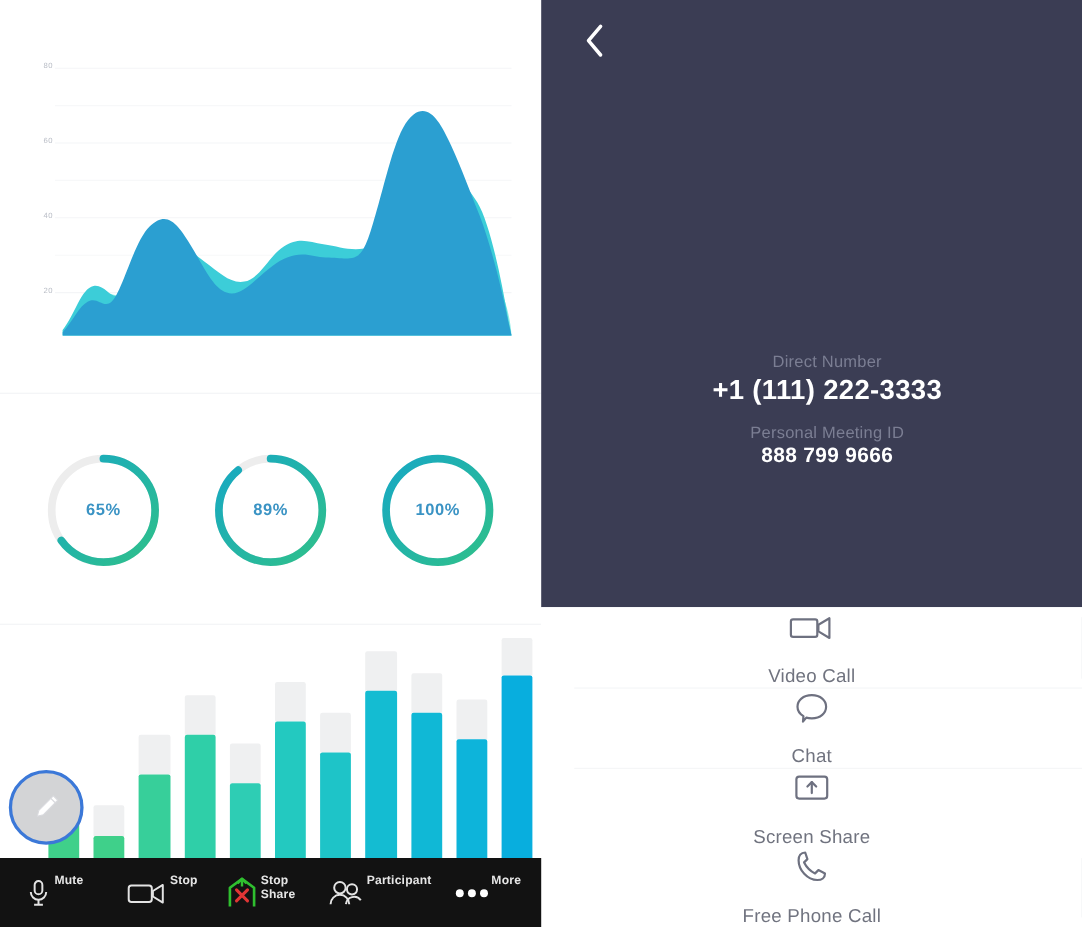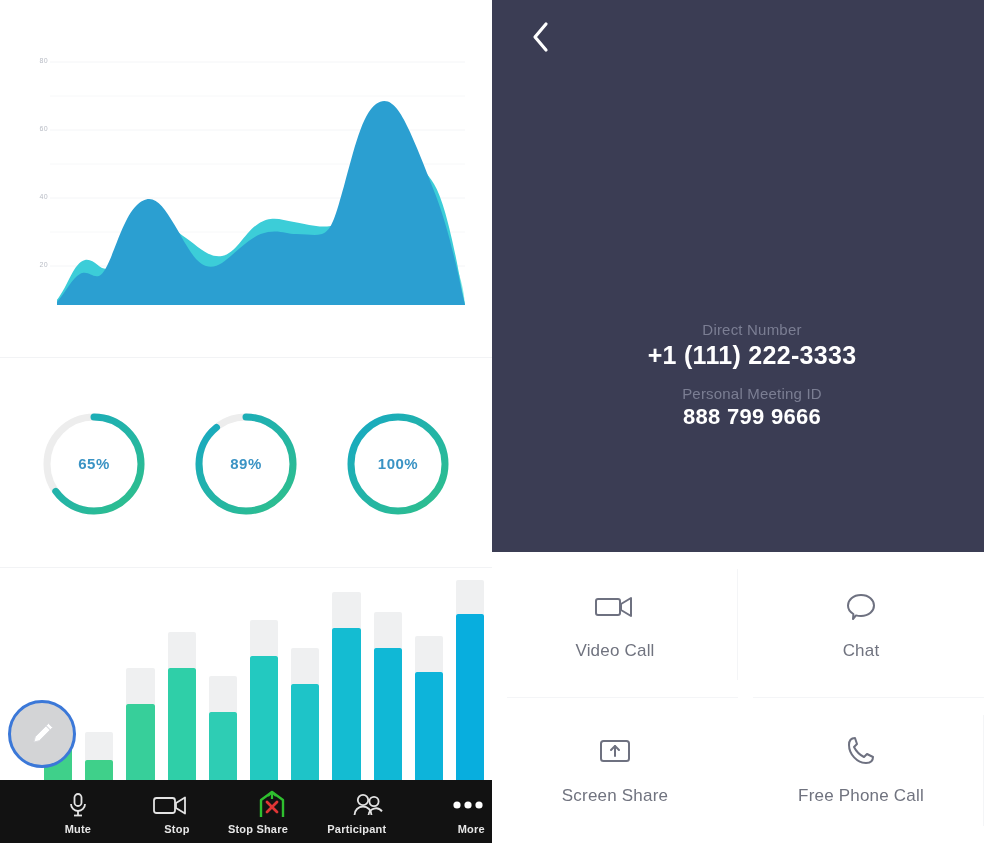--- a/index.html
+++ b/index.html
@@ -29,39 +29,39 @@
   .bar-cap{width:100%;background:#eff0f1;border-radius:2px 2px 0 0;}
   .bar-fill{width:100%;border-radius:2px 2px 0 0;}
 
   .fab{position:absolute;left:8px;top:700px;width:68px;height:68px;border-radius:50%;
        background:#d3d4d6;border:3px solid #3b78d8;box-sizing:border-box;
        display:flex;align-items:center;justify-content:center;z-index:6;}
 
   
   .toolbar{position:absolute;left:0;top:780px;width:492px;height:63px;background:#121212;z-index:8;
            display:flex;align-items:center;justify-content:space-around;}
-  .tb-item{display:flex;flex-direction:column;align-items:flex-end;justify-content:center;width:84px;gap:1px;}
+  .tb-item{display:flex;flex-direction:row;align-items:flex-start;justify-content:center;width:84px;gap:1px;}
   .tb-label{font-size:11px;font-weight:bold;color:#e6e6e6;letter-spacing:.2px;}
   .tb-icon{height:34px;display:flex;align-items:center;justify-content:center;}
 
   
   .right-panel{position:absolute;left:492px;top:0;width:492px;height:843px;background:#fff;}
   .contact-card{position:absolute;left:0;top:0;width:492px;height:552px;background:#3b3d54;}
   .contact-header{position:absolute;left:0;top:0;width:492px;height:78px;}
   .back-btn{position:absolute;left:28px;top:16px;width:42px;height:42px;display:flex;align-items:center;justify-content:center;}
 
   .details{position:absolute;left:492px;top:320px;width:492px;}
   .detail-block{text-align:center;margin-bottom:13px;margin-left:28px;}
   .detail-label{font-size:15px;color:#7b7e93;letter-spacing:.2px;line-height:1.3;}
   .detail-value{font-size:25px;font-weight:bold;color:#ffffff;letter-spacing:.3px;line-height:1.25;}
-  .detail-value.small{font-size:22px;}
+  .detail-value.small{font-size:19px;}
   .detail-value.link{font-size:25px;}
 
   .actions{position:absolute;left:0;top:552px;width:492px;height:291px;
-           display:grid;grid-template-columns:1fr 1fr;grid-template-rows:1fr 1fr;background:#fff;}
+           display:grid;grid-template-columns:1fr;grid-template-rows:1fr 1fr;background:#fff;}
   .action{display:flex;flex-direction:column;align-items:center;justify-content:center;gap:18px;
           position:relative;}
   .action .vline{position:absolute;right:0;top:12%;height:76%;width:1px;background:#f4f5f7;}
   .action .hline{position:absolute;left:6%;right:0;bottom:0;height:1px;background:#f4f5f7;}
   .action-label{font-size:17px;color:#70737f;letter-spacing:.2px;}
   .action-icon{height:34px;display:flex;align-items:center;justify-content:center;}
 </style>
 </head>
 <body>
 

